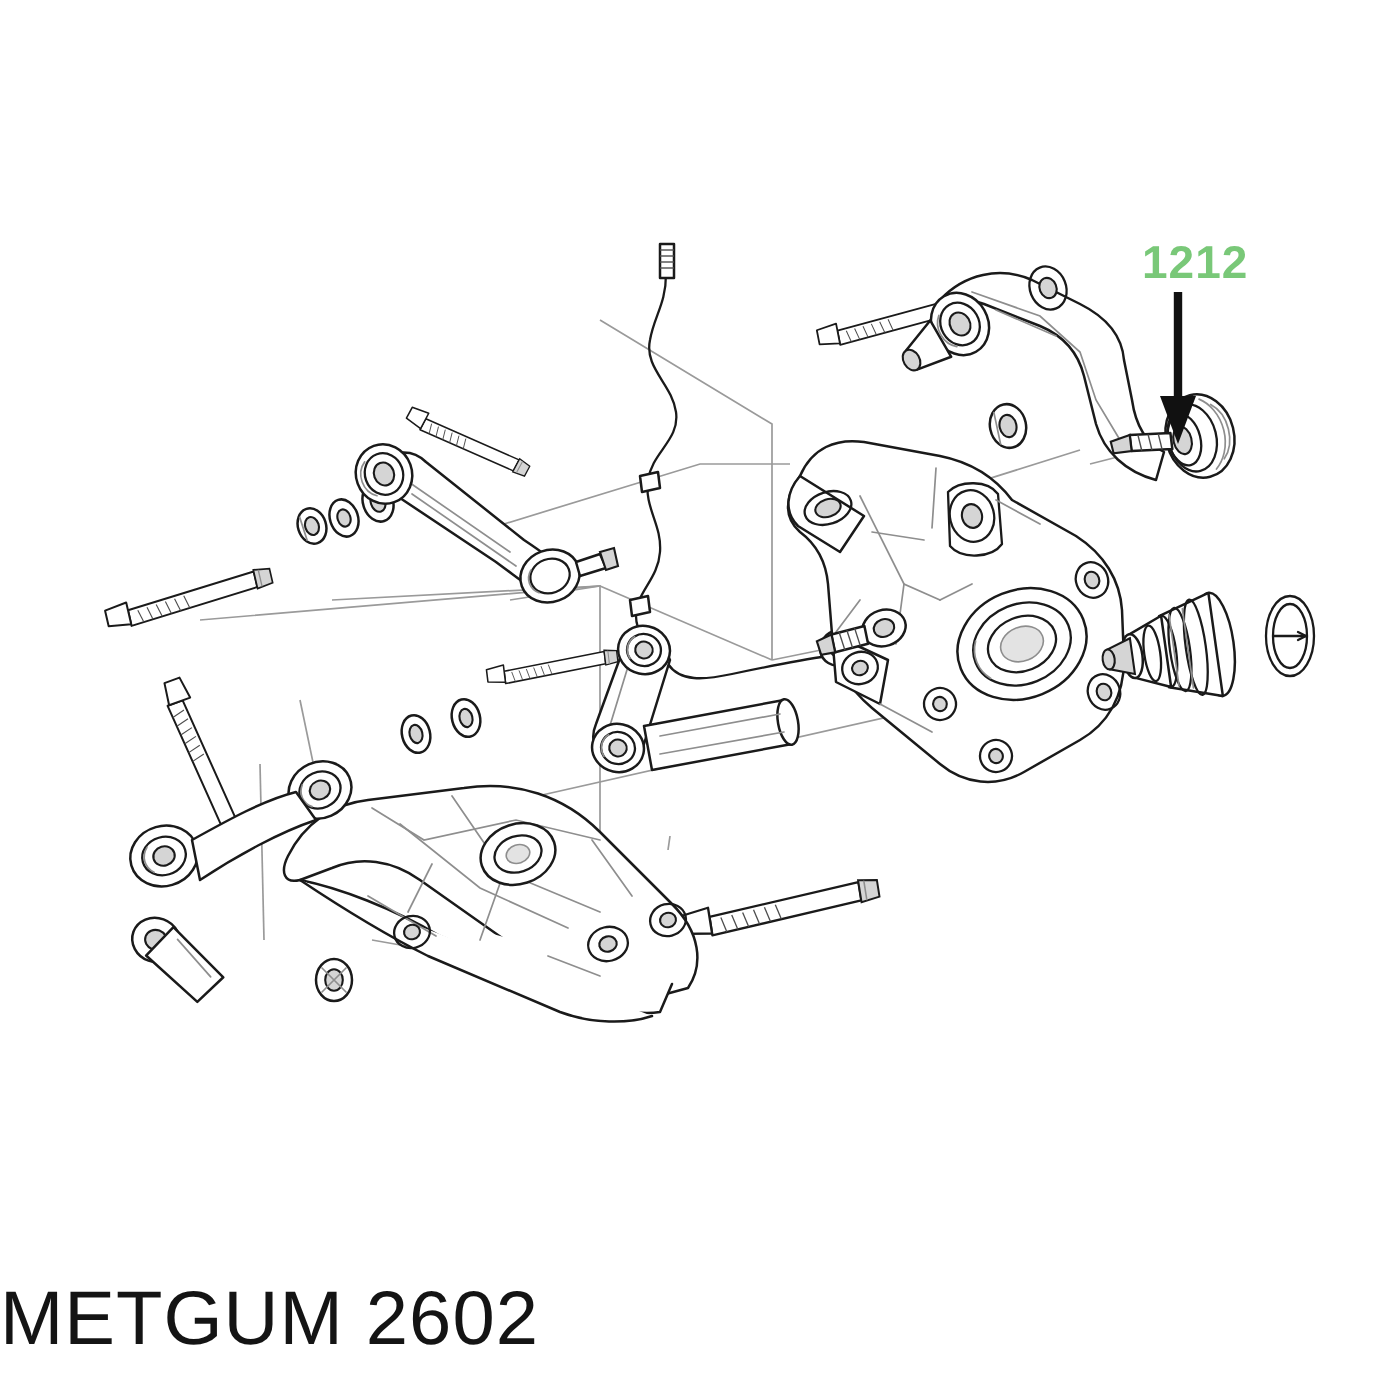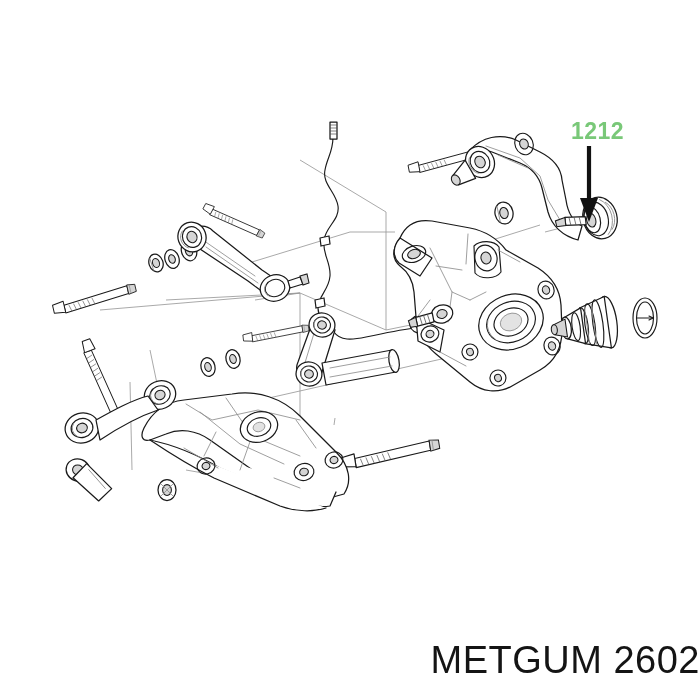--- a/index.html
+++ b/index.html
@@ -41,21 +41,21 @@
   #callout-1212 {
     left: 571px;
     top: 120px;
     color: #79c878;
   }
   .watermark {
     position: absolute;
     left: 0;
     top: 639px;
     width: 700px;
-    text-align: right;
+    text-align: left;
     font-family: "Liberation Sans", sans-serif;
     font-size: 38px;
     font-weight: 400;
     letter-spacing: 0.5px;
     color: #141414;
     white-space: nowrap;
   }
   .wm-inner { display: inline-block; }
 </style>
 </head>

